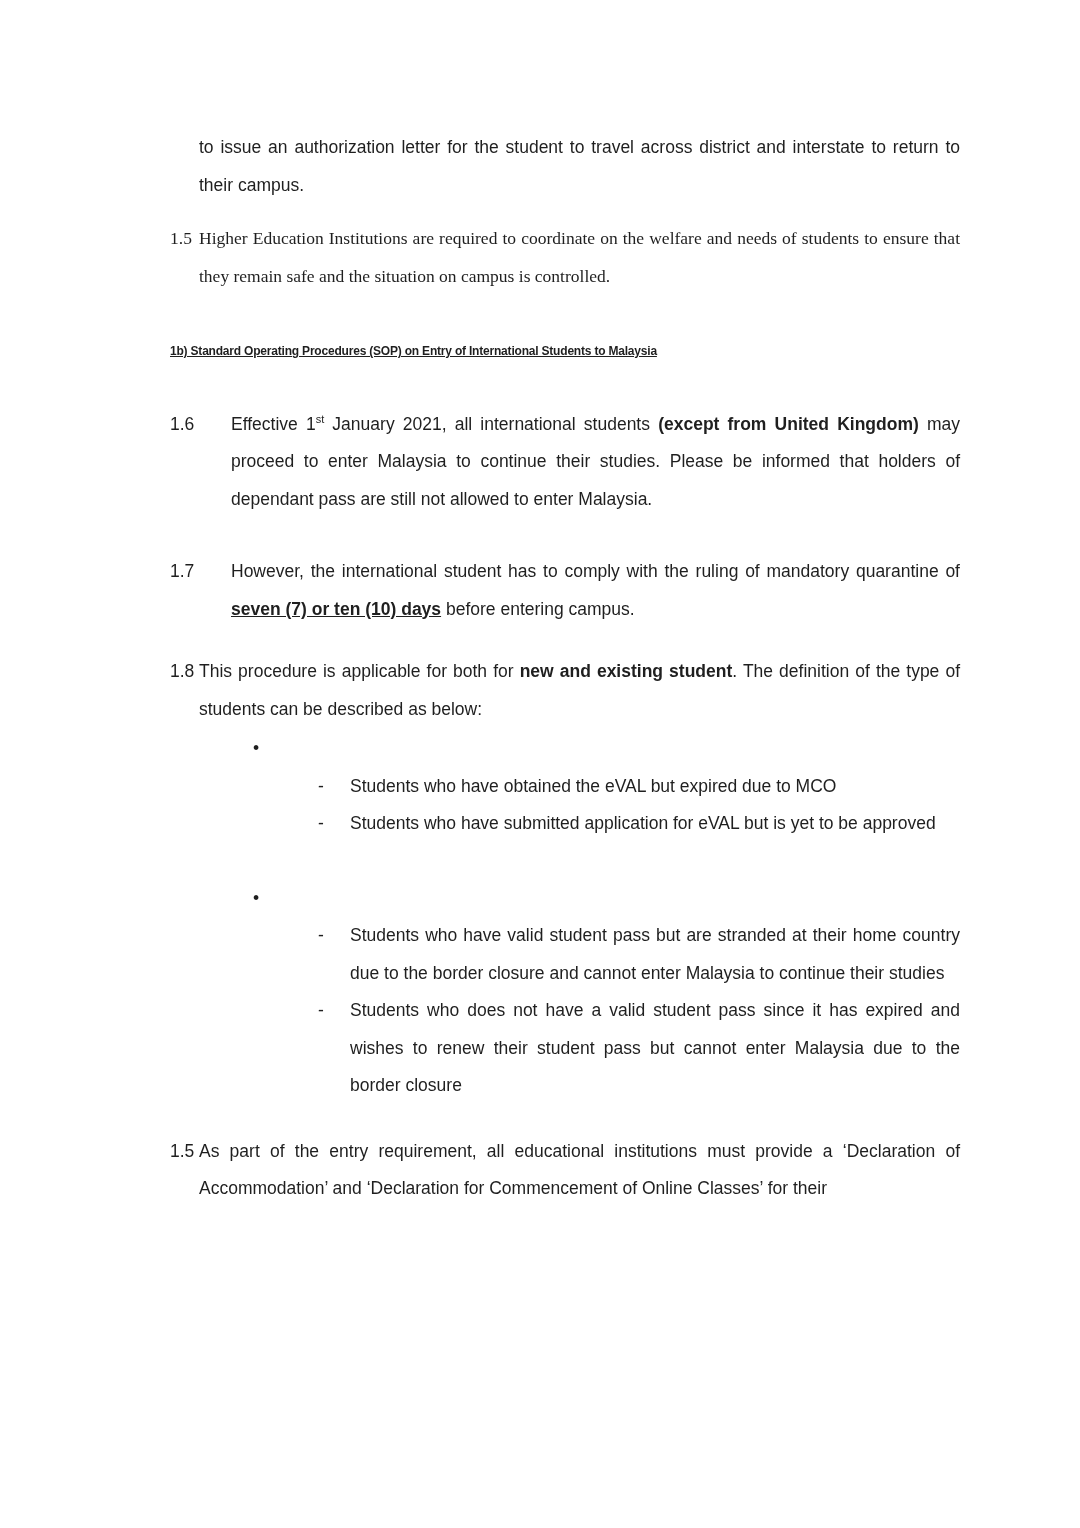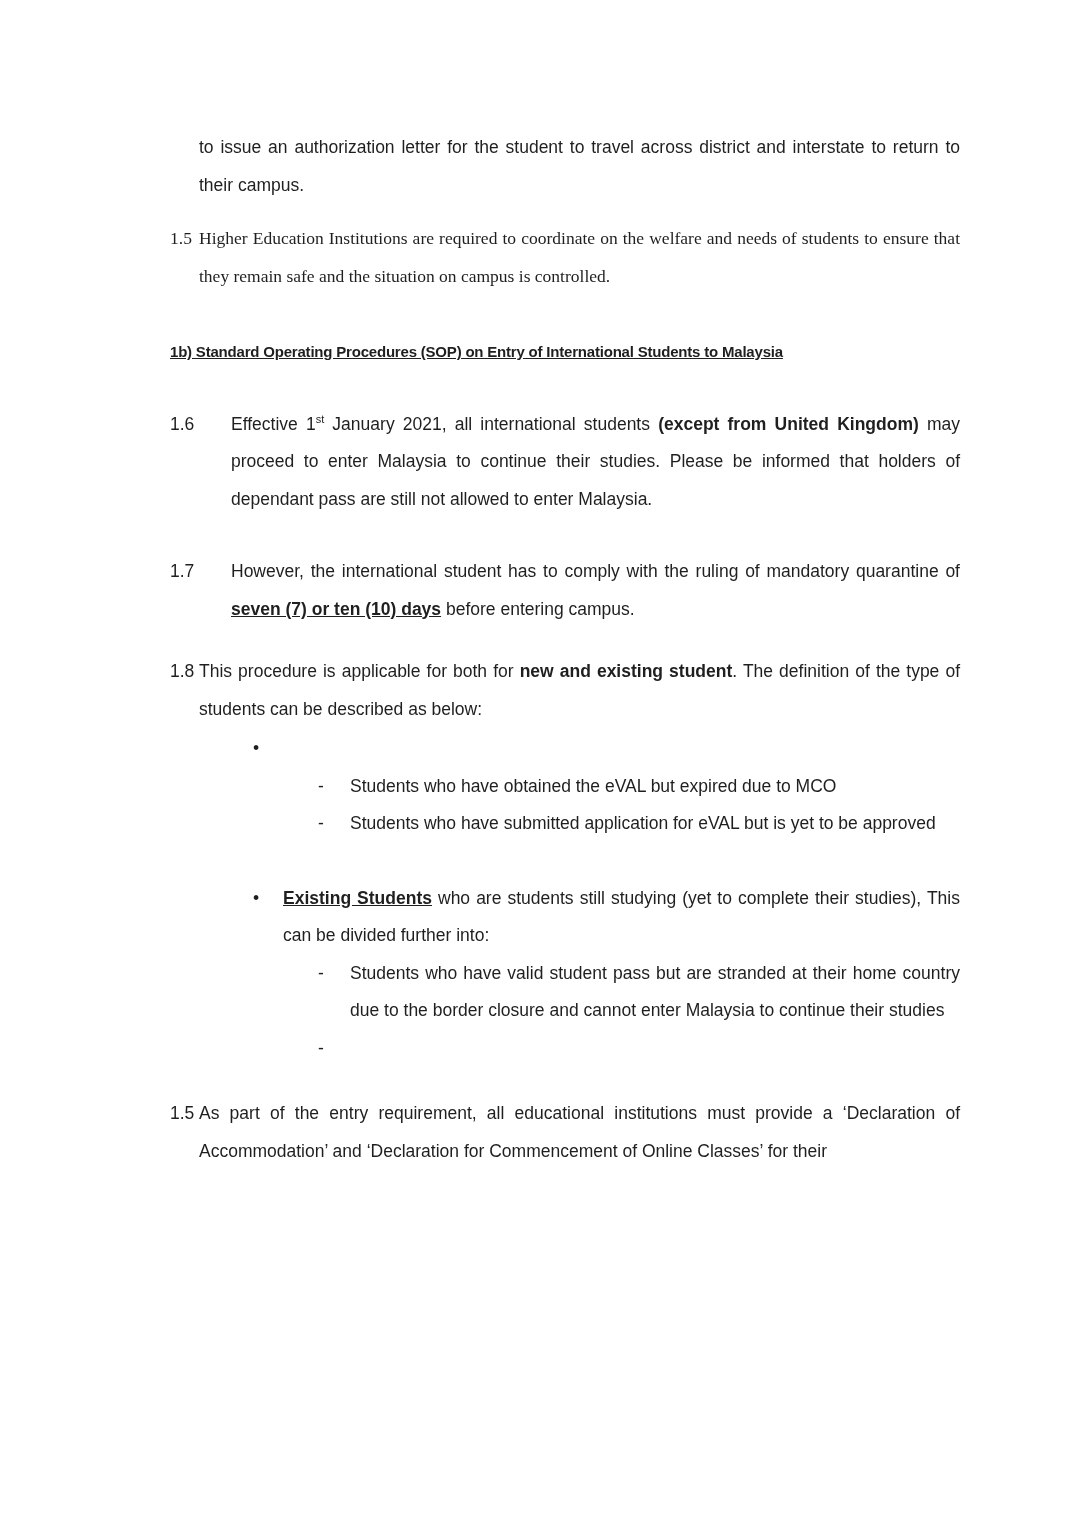--- a/index.html
+++ b/index.html
@@ -20,21 +20,21 @@
     padding: 129px 120px 0 170px;
   }
   .para { text-align: justify; }
   .cont { padding-left: 29px; }
   .numbered { display: flex; }
   .num { flex: 0 0 29px; }
   .body-col { flex: 1; text-align: justify; }
   .heading {
     font-weight: bold;
     text-decoration: underline;
-    font-size: 15px;
+    font-size: 12px;
     white-space: nowrap;
     letter-spacing: -0.2px;
   }
   .bullet-item { display: flex; padding-left: 83px; }
   .bullet-marker { flex: 0 0 30px; }
   .dash-item { display: flex; padding-left: 148px; }
   .dash-marker { flex: 0 0 32px; }
   .bold { font-weight: bold; }
   .bold-ul { font-weight: bold; text-decoration: underline; }
   sup { font-size: 11px; line-height: 0; vertical-align: super; }
@@ -84,30 +84,30 @@
     <div class="body-col">Students who have obtained the eVAL but expired due to MCO</div>
   </div>
 
   <div class="dash-item">
     <span class="dash-marker">-</span>
     <div class="body-col">Students who have submitted application for eVAL but is yet to be approved</div>
   </div>
 
   <div class="bullet-item mt-37">
     <span class="bullet-marker">•</span>
-    <div class="body-col"><span class="bold-ul">Existing Students</span><span> who are students still studying (yet to complete their studies), This can be divided further into:</span></div>
   </div>
 
   <div class="dash-item">
     <span class="dash-marker">-</span>
     <div class="body-col">Students who have valid student pass but are stranded at their home country due to the border closure and cannot enter Malaysia to continue their studies</div>
   </div>
 
   <div class="dash-item">
     <span class="dash-marker">-</span>
+    <div class="body-col">Students who does not have a valid student pass since it has expired and wishes to renew their student pass but cannot enter Malaysia due to the border closure</div>
   </div>
 
   <div class="numbered mt-28">
     <span class="num">1.5</span>
     <div class="body-col">As part of the entry requirement, all educational institutions must provide a ‘Declaration of Accommodation’ and ‘Declaration for Commencement of Online Classes’ for their</div>
   </div>
 
 </div>
 
 </body></html>

